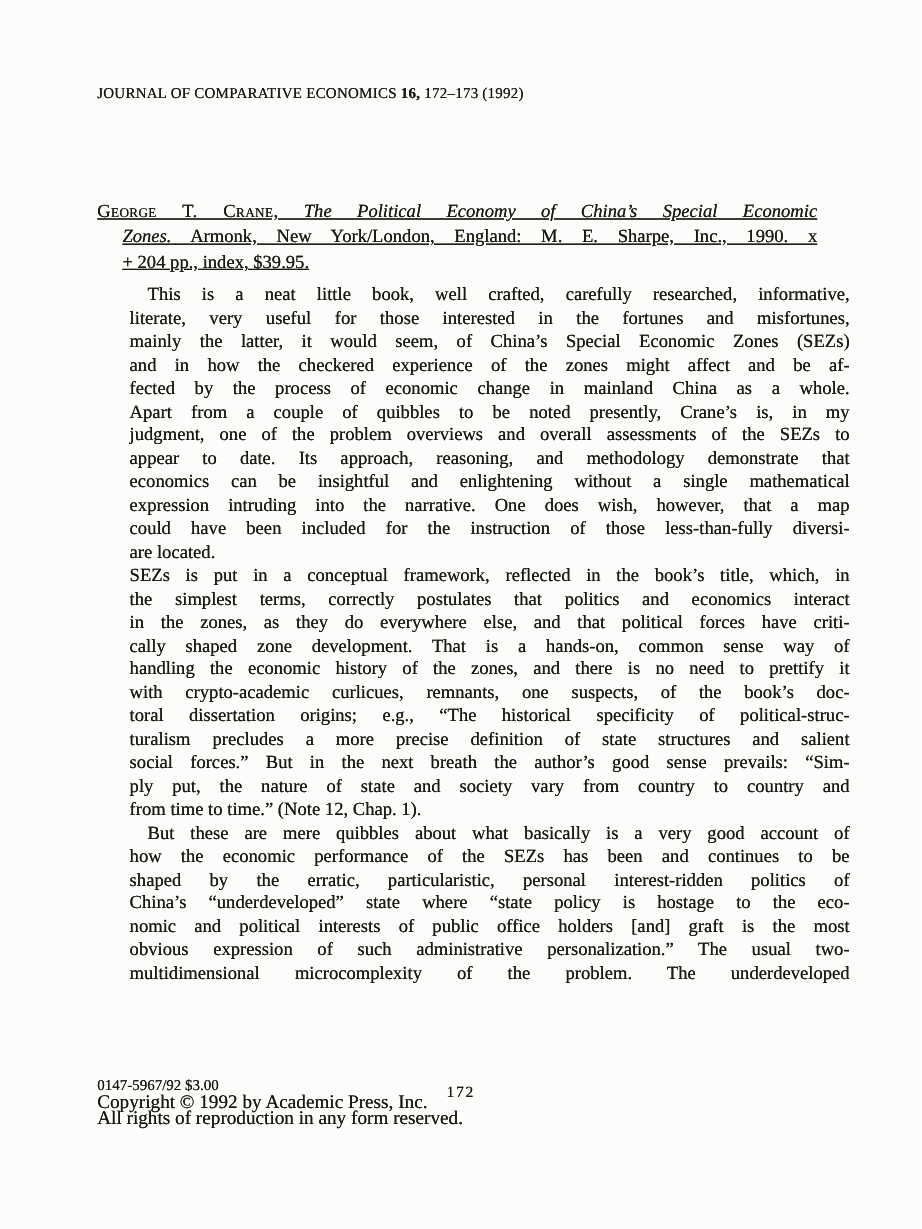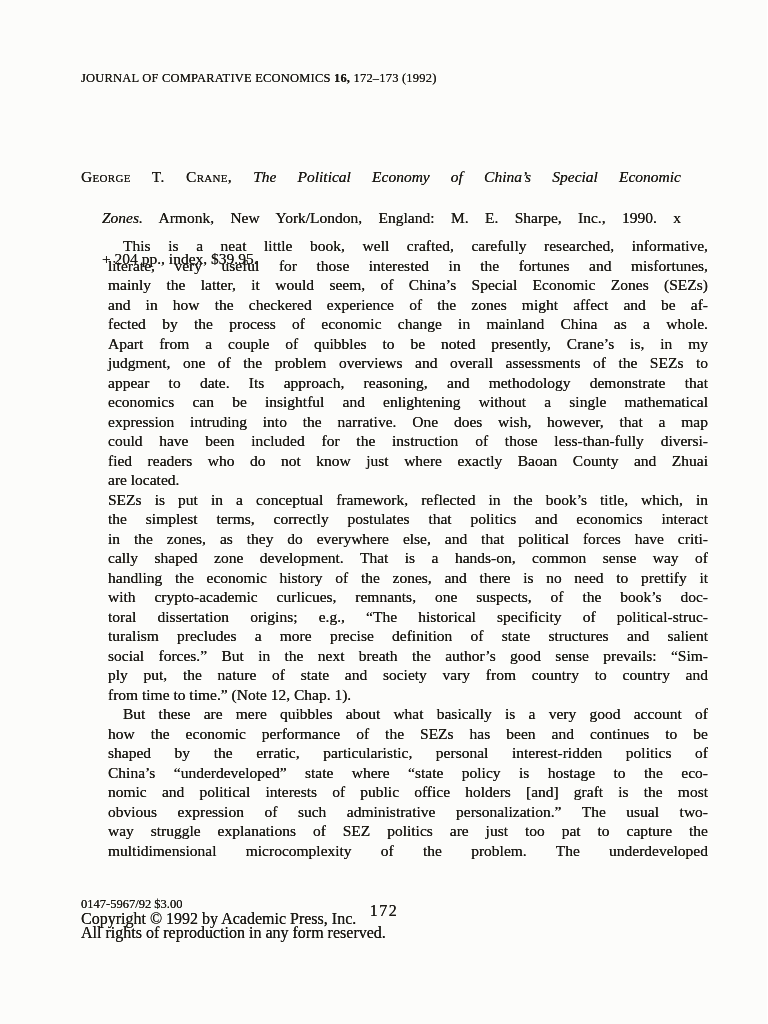--- a/index.html
+++ b/index.html
@@ -34,22 +34,23 @@
     position: absolute;
     left: 81px;
     top: 166px;
     width: 600px;
     font-size: 15.5px;
     line-height: 21px;
   }
   .cline {
     text-align: justify;
     text-align-last: justify;
+    text-decoration: underline;
   }
-  .cline.indent { padding-left: 21px; margin-top: 20px; }
+  .cline.indent { padding-left: 21px; }
   .cline.lastline { text-align-last: left; }
   .sc { font-variant: small-caps; letter-spacing: 0.3px; }
   .it { font-style: italic; }
 
   
   .bodytext {
     position: absolute;
     left: 81px;
     top: 236px;
     width: 600px;
@@ -71,21 +72,21 @@
     top: 897px;
   }
   .f1 { font-size: 12.5px; line-height: 15px; }
   .f2 { font-size: 16px;   line-height: 13.5px; }
   .pagenum {
     position: absolute;
     left: 0;
     top: 902px;
     width: 768px;
     text-align: center;
-    font-size: 16px;
+    font-size: 13px;
     letter-spacing: 1.5px;
   }
 </style>
 </head>
 <body>
 
 <div class="page">
 
   <div class="running-head">
     <span>JOURNAL OF COMPARATIVE ECONOMICS</span>
@@ -113,21 +114,20 @@
         <div class="line">literate, very useful for those interested in the fortunes and misfortunes,</div>
         <div class="line">mainly the latter, it would seem, of China’s Special Economic Zones (SEZs)</div>
         <div class="line">and in how the checkered experience of the zones might affect and be af-</div>
         <div class="line">fected by the process of economic change in mainland China as a whole.</div>
         <div class="line">Apart from a couple of quibbles to be noted presently, Crane’s is, in my</div>
         <div class="line">judgment, one of the problem overviews and overall assessments of the SEZs to</div>
         <div class="line">appear to date. Its approach, reasoning, and methodology demonstrate that</div>
         <div class="line">economics can be insightful and enlightening without a single mathematical</div>
         <div class="line">expression intruding into the narrative. One does wish, however, that a map</div>
         <div class="line">could have been included for the instruction of those less-than-fully diversi-</div>
-        <div class="line">fied readers who do not know just where exactly Baoan County and Zhuai</div>
         <div class="line last">are located.</div>
       </div>
     <div class="para">
         <div class="line">SEZs is put in a conceptual framework, reflected in the book’s title, which, in</div>
         <div class="line">the simplest terms, correctly postulates that politics and economics interact</div>
         <div class="line">in the zones, as they do everywhere else, and that political forces have criti-</div>
         <div class="line">cally shaped zone development. That is a hands-on, common sense way of</div>
         <div class="line">handling the economic history of the zones, and there is no need to prettify it</div>
         <div class="line">with crypto-academic curlicues, remnants, one suspects, of the book’s doc-</div>
         <div class="line">toral dissertation origins; e.g., “The historical specificity of political-struc-</div>
@@ -136,21 +136,20 @@
         <div class="line">ply put, the nature of state and society vary from country to country and</div>
         <div class="line last">from time to time.” (Note 12, Chap. 1).</div>
       </div>
     <div class="para">
         <div class="line first">But these are mere quibbles about what basically is a very good account of</div>
         <div class="line">how the economic performance of the SEZs has been and continues to be</div>
         <div class="line">shaped by the erratic, particularistic, personal interest-ridden politics of</div>
         <div class="line">China’s “underdeveloped” state where “state policy is hostage to the eco-</div>
         <div class="line">nomic and political interests of public office holders [and] graft is the most</div>
         <div class="line">obvious expression of such administrative personalization.” The usual two-</div>
-        <div class="line">way struggle explanations of SEZ politics are just too pat to capture the</div>
         <div class="line">multidimensional microcomplexity of the problem. The underdeveloped</div>
       </div>
   </div>
 
   <div class="footer">
     <div class="f1">0147-5967/92 $3.00</div>
     <div class="f2">Copyright © 1992 by Academic Press, Inc.</div>
     <div class="f2">All rights of reproduction in any form reserved.</div>
   </div>
 

